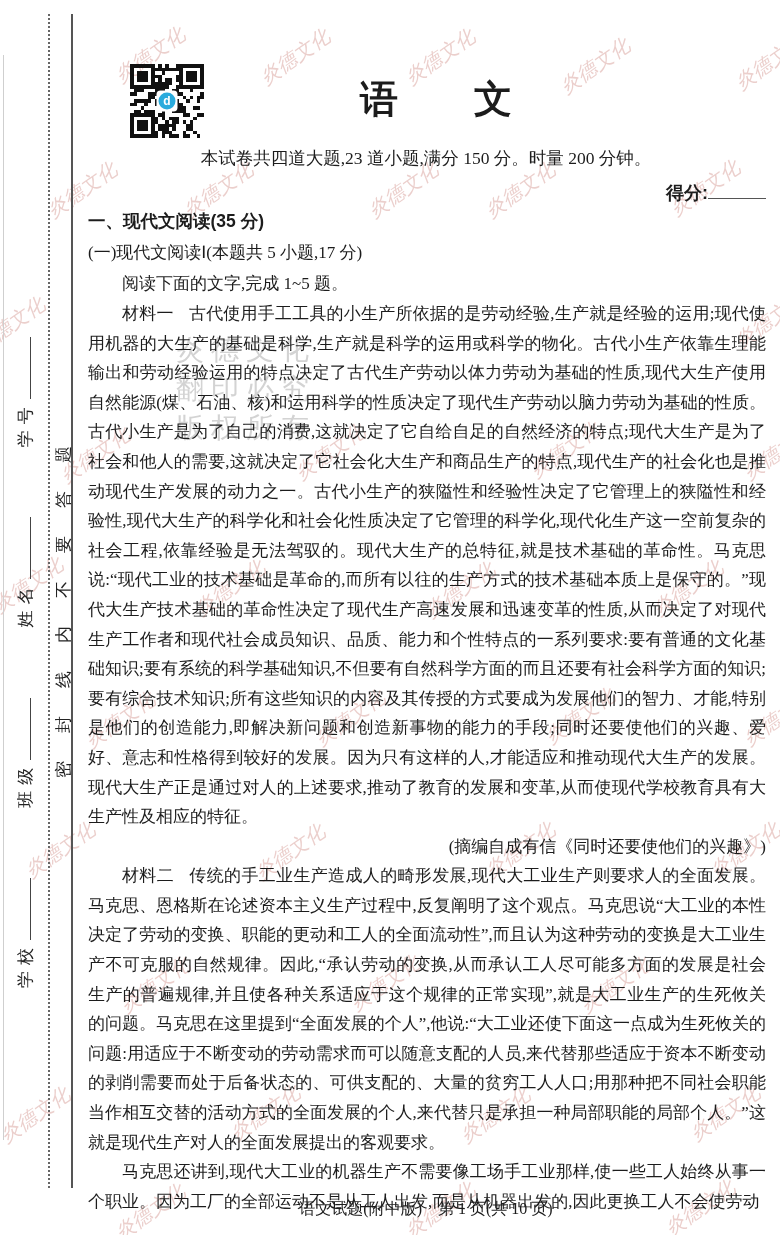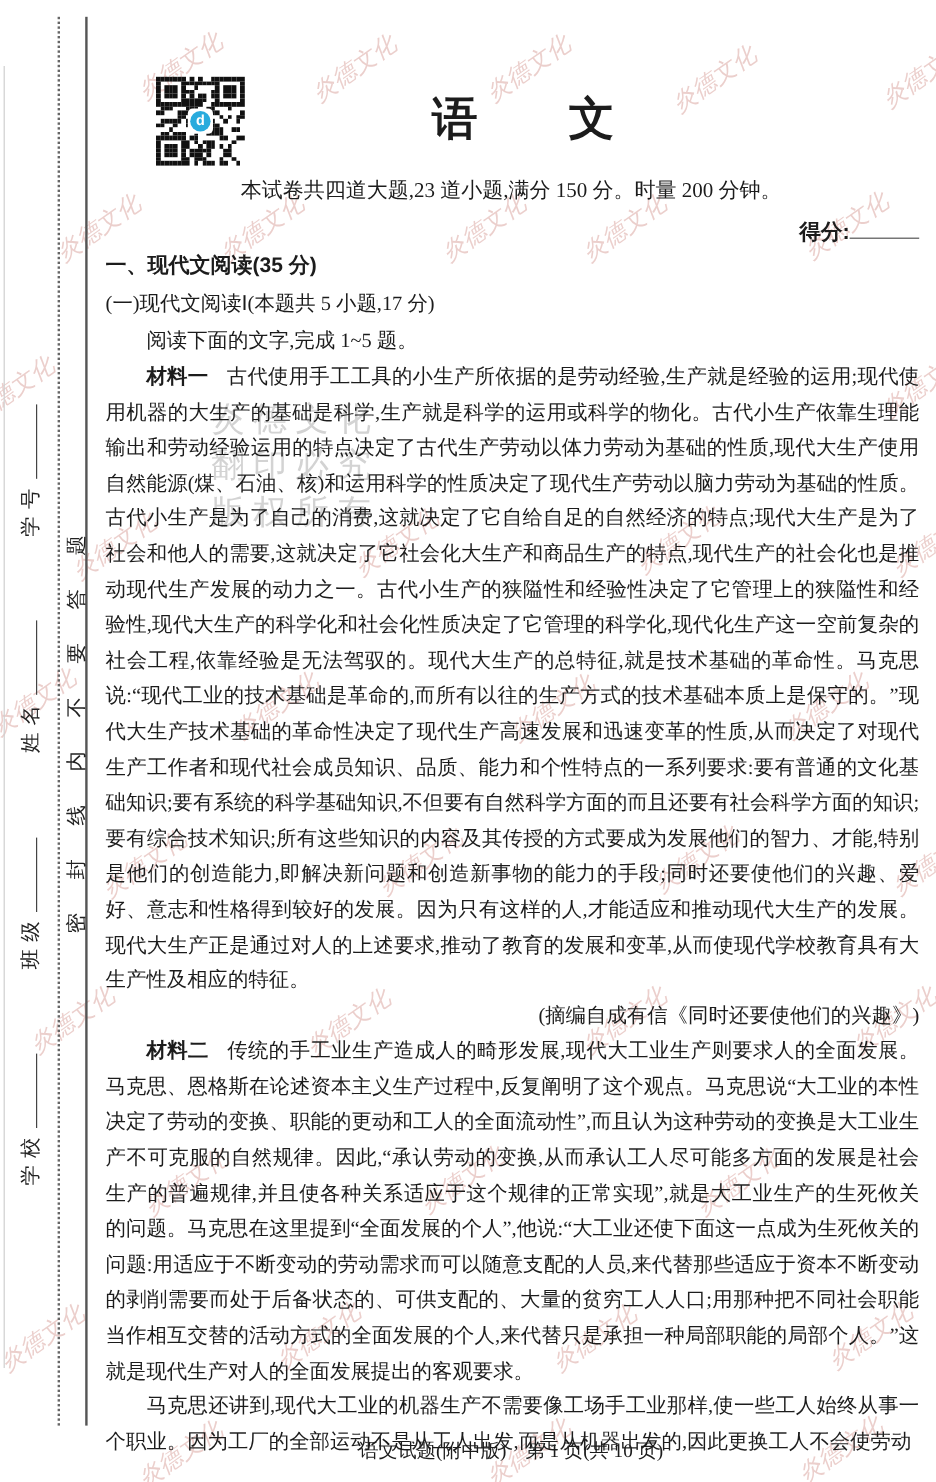--- a/index.html
+++ b/index.html
@@ -36,21 +36,21 @@
   .score{position:absolute;top:180px;right:14px;z-index:1;
          font-family:"Liberation Sans",sans-serif;font-weight:bold;font-size:18px;}
   .score-line{display:inline-block;width:58px;height:1em;border-bottom:1.5px solid #555;}
   
   .content{position:absolute;left:88px;top:206px;width:678px;z-index:1;
            font-size:17px;line-height:29.6px;text-align:justify;}
   .sec{margin:0;font-family:"Liberation Sans",sans-serif;font-weight:bold;font-size:17.5px;line-height:31px;}
   .sub{line-height:32px;}
   .instr{text-indent:2em;line-height:30px;}
   .para{margin:0;text-indent:2em;}
-  .mat-label{font-family:"Liberation Sans",sans-serif;font-weight:bold;margin-right:.9em;}
+  .mat-label{font-family:"Liberation Sans",sans-serif;font-weight:normal;margin-right:.9em;}
   .attr{text-align:right;}
   .footer{position:absolute;left:72px;right:0;top:1199px;z-index:1;text-align:center;font-size:16px;}
 </style>
 </head>
 <body>
 
 <div class="page">
 
   <div class="wm-layer" id="wm-layer">
       <div class="wm" style="left: 150px; top: 55px;">炎德文化</div>

